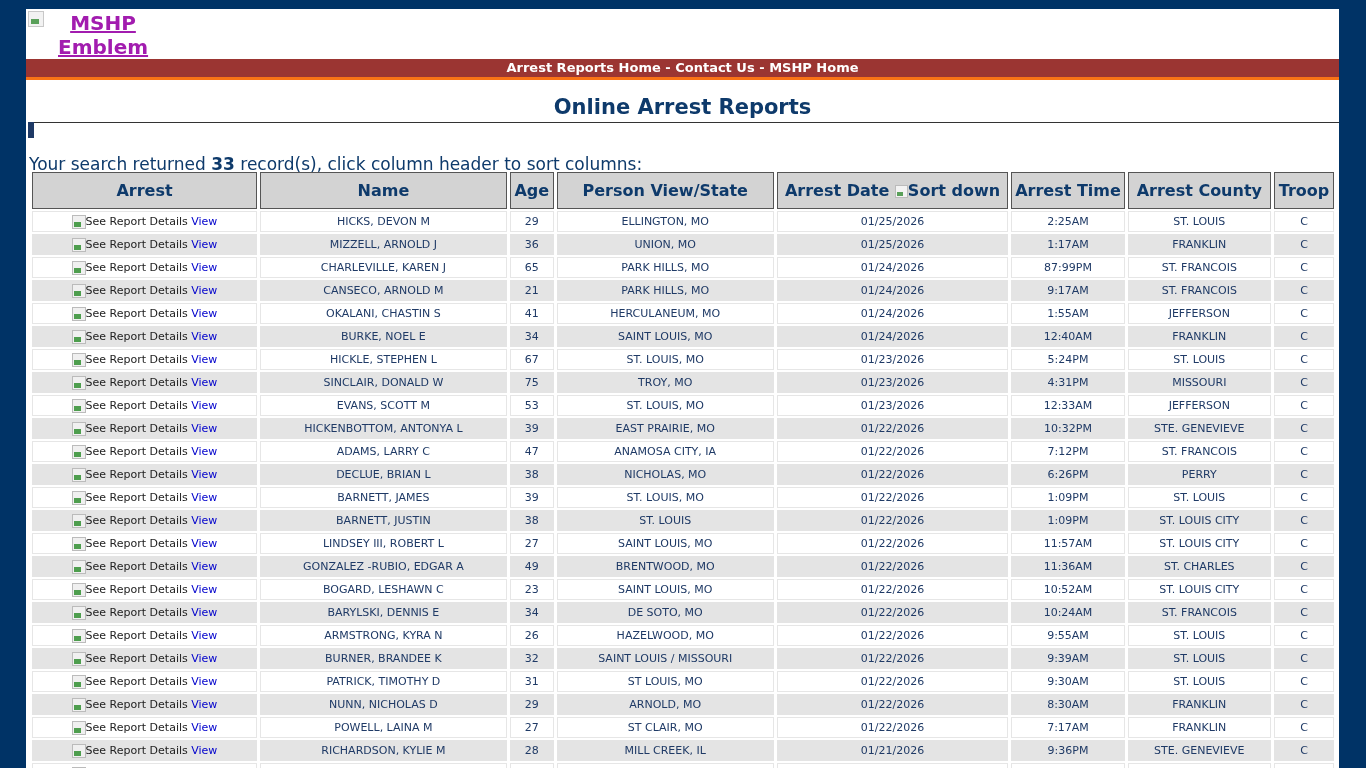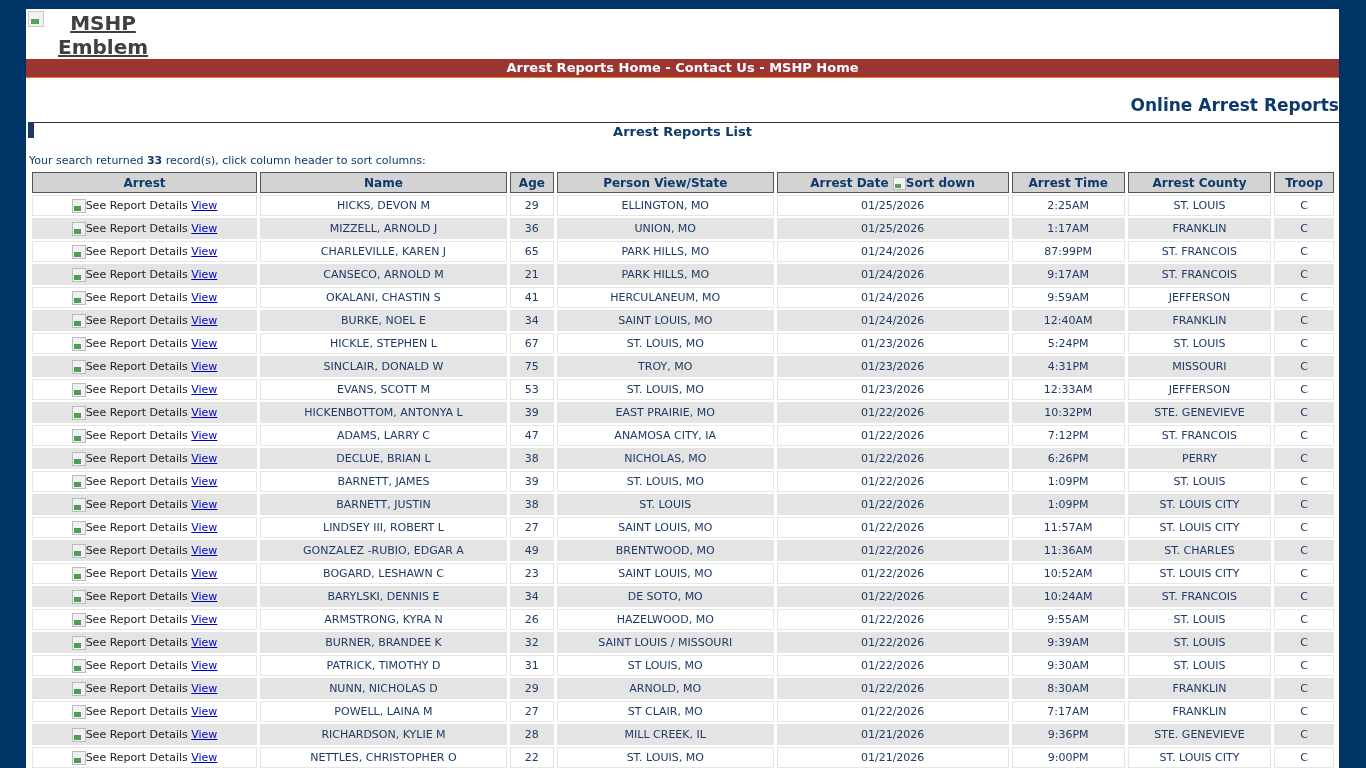--- a/index.html
+++ b/index.html
@@ -16,54 +16,54 @@
   .logo-broken {
     position: absolute; left: 2px; top: 2px; width: 16px; height: 16px;
     border: 1px solid #c8c8c8; box-sizing: border-box; background: #f2f2f2;
   }
   .logo-broken::after {
     content: ""; position: absolute; left: 2px; bottom: 2px; width: 8px; height: 5px;
     background: #5aa05a;
   }
   .logo-link {
     position: absolute; left: 32px; top: 2px; width: 90px;
-    text-align: center; color: #404040; font-weight: bold; font-size: 20px;
+    text-align: center; color: #a21caf; font-weight: bold; font-size: 20px;
     line-height: 24px; text-decoration: underline;
   }
   .navbar {
     position: absolute; left: 0; top: 50px; width: 1313px; height: 18px;
-    background: #9b3532; border-bottom: 1px solid #f97316;
+    background: #9b3532; border-bottom: 3px solid #f97316;
     text-align: center; color: #fff; font-weight: bold; font-size: 13px; line-height: 18px;
   }
   .navbar a { color: #fff; text-decoration: none; }
   .title {
-    position: absolute; left: 0; top: 86px; width: 1313px; text-align: right;
-    color: #0e3a6b; font-weight: bold; font-size: 17px;
+    position: absolute; left: 0; top: 86px; width: 1313px; text-align: center;
+    color: #0e3a6b; font-weight: bold; font-size: 21px;
   }
   .rule {
     position: absolute; left: 2px; top: 113px; width: 1311px; height: 1px; background: #333;
   }
   .rule-mark {
     position: absolute; left: 2px; top: 113px; width: 6px; height: 16px; background: #1f3a66;
   }
   .subtitle {
     position: absolute; left: 0; top: 115px; width: 1313px; text-align: center;
     color: #0e3a6b; font-weight: bold; font-size: 13px;
   }
   .summary {
-    position: absolute; left: 3px; top: 145px; font-size: 11px; color: #0e3a6b;
+    position: absolute; left: 3px; top: 145px; font-size: 17px; color: #0e3a6b;
   }
   .summary b { color: #0e3a6b; }
   table.grid {
     position: absolute; left: 3px; top: 161px; width: 1308px;
     border-collapse: separate; border-spacing: 3px 2px; font-size: 11px;
   }
   table.grid th {
     background: #d3d3d3; border: 1px solid #555; color: #0e3a6b;
-    font-weight: bold; font-size: 12px; height: 19px; padding: 0 2px; cursor: pointer;
+    font-weight: bold; font-size: 16px; height: 19px; padding: 8px 2px; cursor: pointer;
   }
   table.grid td {
     border: 1px solid #e6e6e6; text-align: center; color: #1f3a66;
     height: 19px; padding: 0 2px; white-space: nowrap;
   }
   table.grid tr.alt td { background: #e4e4e4; border-color: #e4e4e4; }
   .sort-img {
     display: inline-block; width: 13px; height: 13px; vertical-align: middle;
     border: 1px solid #bbb; background: #f3f3f3; position: relative; box-sizing: border-box;
   }
@@ -71,39 +71,38 @@
     content:""; position:absolute; left:1px; bottom:1px; width:6px; height:4px; background:#5aa05a;
   }
   .detail-img {
     display: inline-block; width: 14px; height: 14px; vertical-align: middle;
     border: 1px solid #bbb; background: #f0f0f0; position: relative; box-sizing: border-box;
   }
   .detail-img::after {
     content:""; position:absolute; left:1px; bottom:1px; width:7px; height:5px; background:#4e9e4e;
   }
   .detail-alt { color: #222; }
-  .view-link { color: #0000cc; text-decoration: underline; cursor: pointer; }
+  .view-link { color: #0000cc; cursor: pointer; }
 </style>
 </head>
 <body>
 
 <div class="page">
   <div class="logo-area">
     <span class="logo-broken"></span>
     <a class="logo-link">MSHP Emblem</a>
   </div>
 
   <div class="navbar">
     <a>Arrest Reports Home</a><span> - </span><a>Contact Us</a><span> - </span><a>MSHP Home</a>
   </div>
 
   <div class="title">Online Arrest Reports</div>
   <div class="rule"></div>
   <div class="rule-mark"></div>
-  <div class="subtitle">Arrest Reports List</div>
 
   <div class="summary">
     <span>Your search returned </span><b>33</b><span> record(s), click column header to sort columns:</span>
   </div>
 
   <table class="grid">
     <colgroup>
       <col style="width:226px">
         <col style="width:248px">
         <col style="width:44px">
@@ -168,21 +167,21 @@
           <td>9:17AM</td>
           <td>ST. FRANCOIS</td>
           <td>C</td>
         </tr>
         <tr>
           <td><span class="detail-img"></span><span class="detail-alt">See Report Details</span> <a class="view-link">View</a></td>
           <td>OKALANI, CHASTIN S</td>
           <td>41</td>
           <td>HERCULANEUM, MO</td>
           <td>01/24/2026</td>
-          <td>9:59AM</td>
+          <td>1:55AM</td>
           <td>JEFFERSON</td>
           <td>C</td>
         </tr>
         <tr class="alt">
           <td><span class="detail-img"></span><span class="detail-alt">See Report Details</span> <a class="view-link">View</a></td>
           <td>BURKE, NOEL E</td>
           <td>34</td>
           <td>SAINT LOUIS, MO</td>
           <td>01/24/2026</td>
           <td>12:40AM</td>

